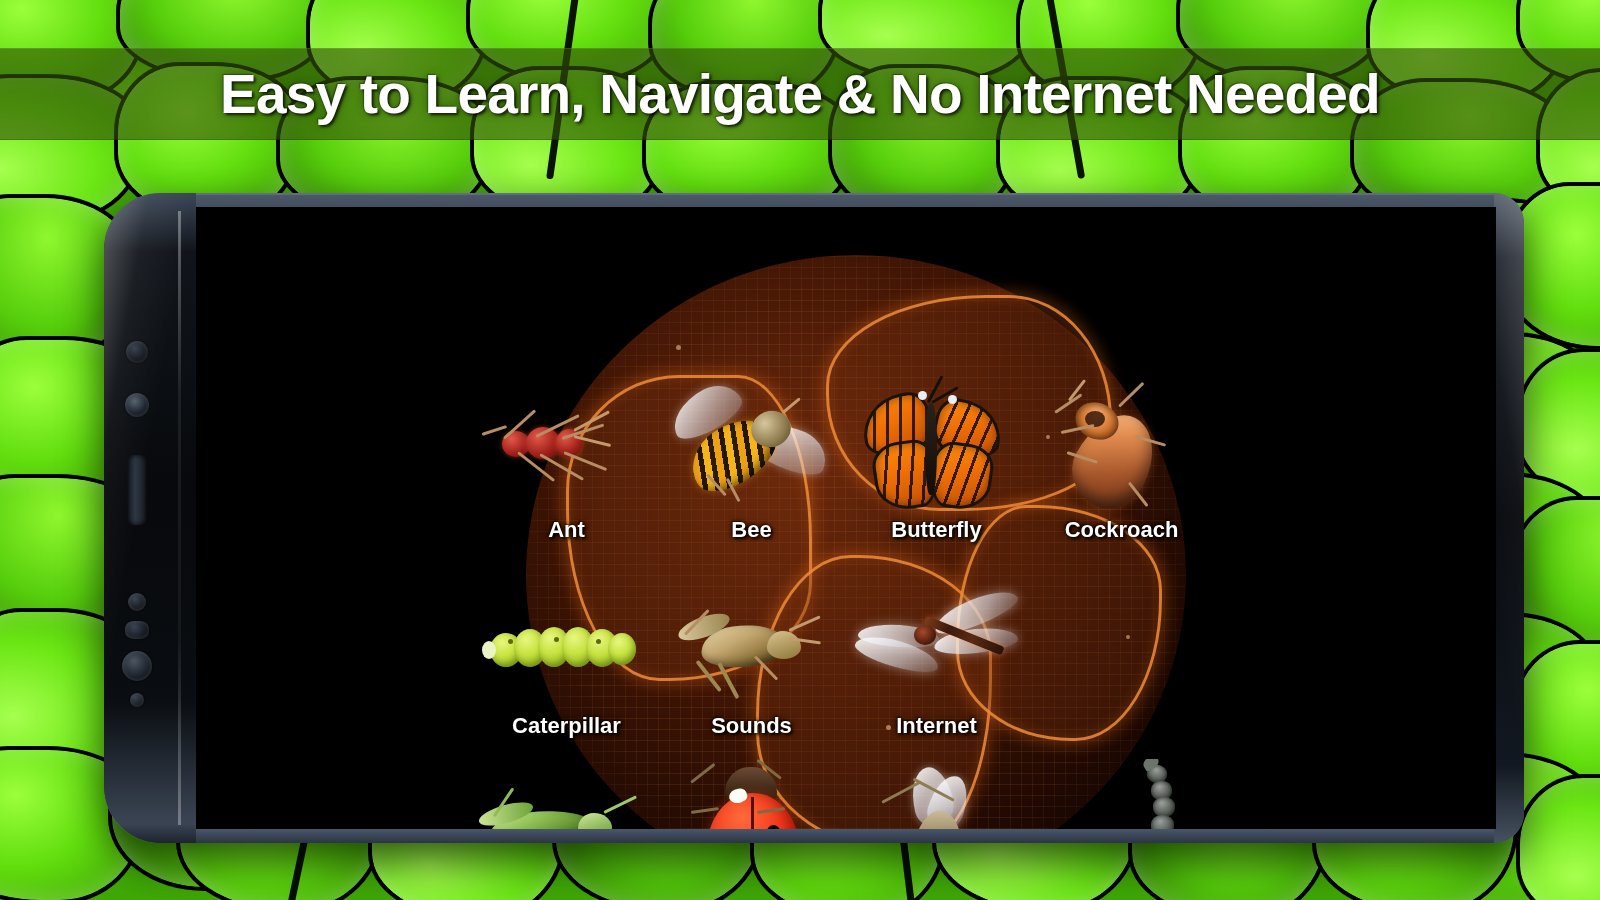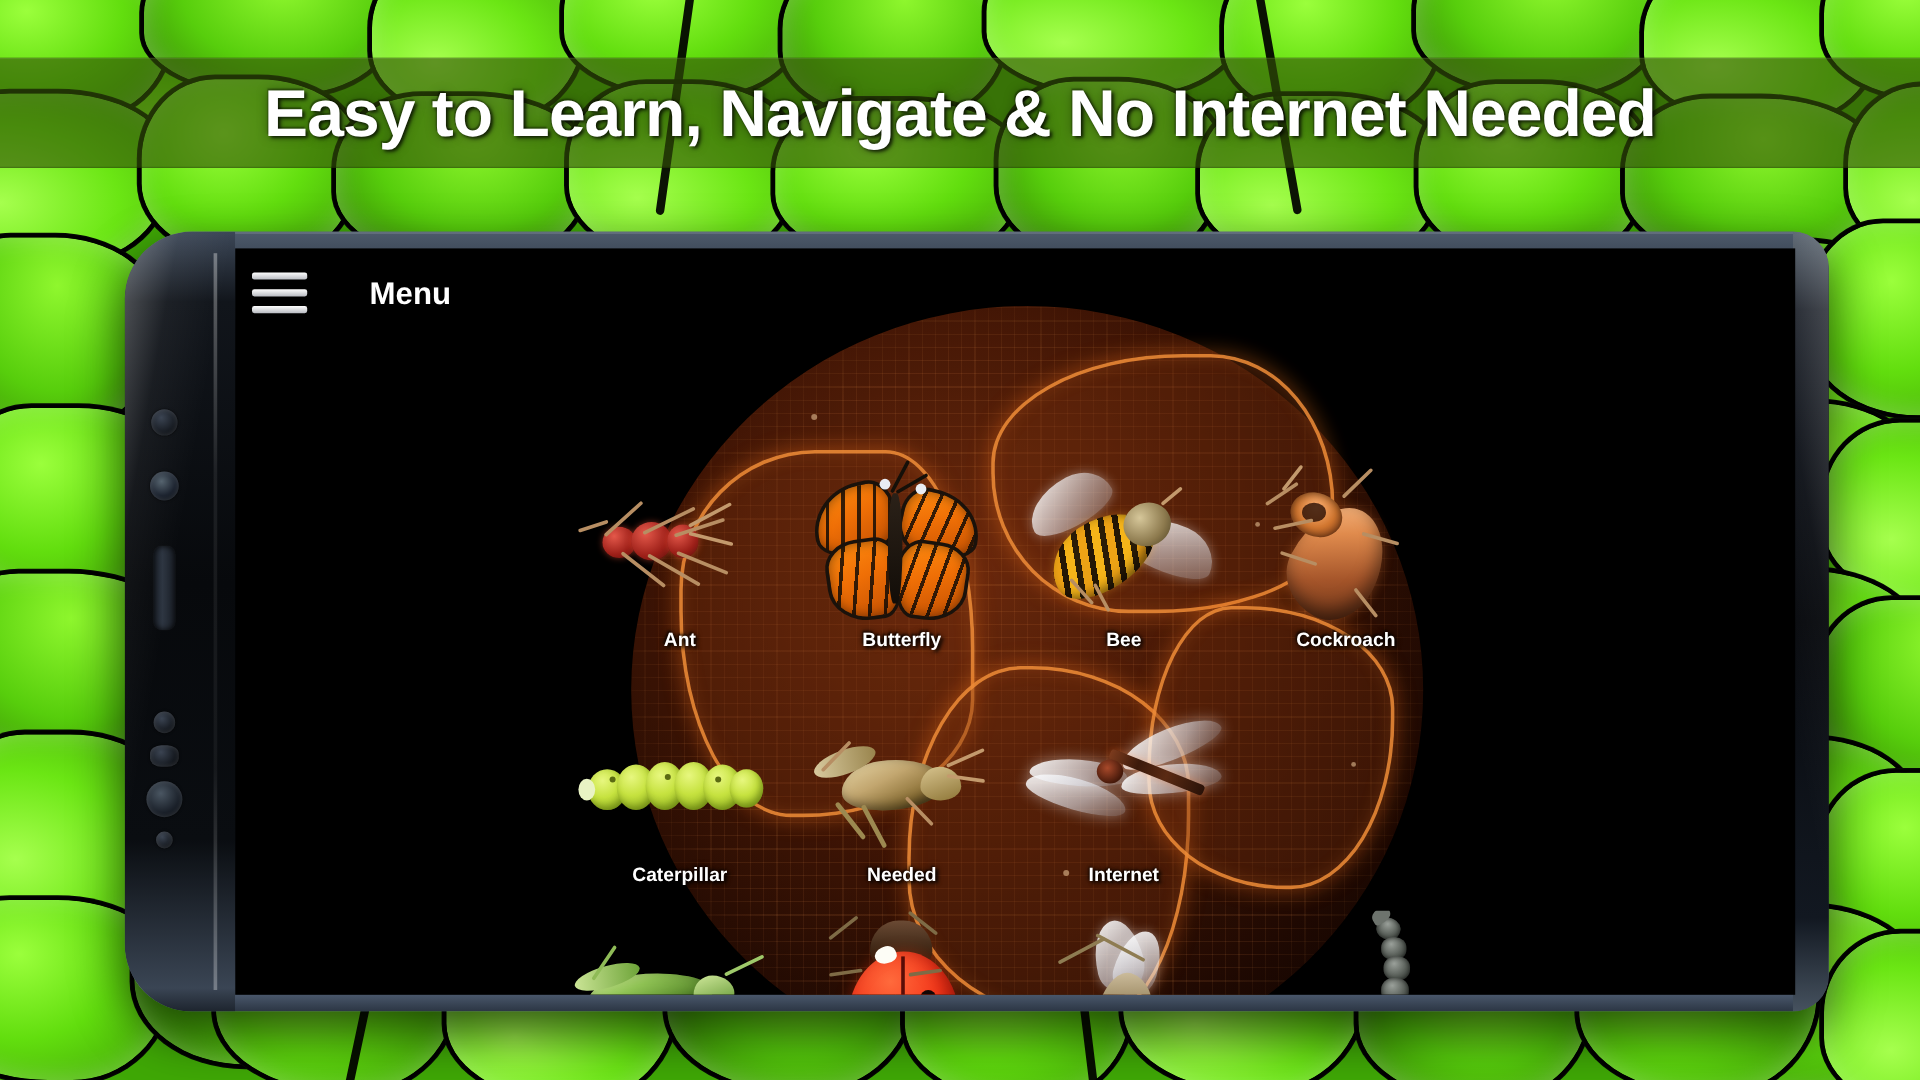--- a/index.html
+++ b/index.html
@@ -200,21 +200,21 @@
     height:168px;
     display:flex; flex-direction:column; align-items:center; justify-content:flex-end;
     cursor:pointer;
   }
   .art{
     position:relative;
     width:178px; height:124px;
     margin-bottom:4px;
   }
   .tile-label{
-    color:#fff; font-size:16px; font-weight:bold;
+    color:#fff; font-size:22px; font-weight:bold;
     text-shadow: 2px 2px 3px rgba(0,0,0,.95), -1px -1px 2px rgba(0,0,0,.7), 0 0 6px rgba(0,0,0,.8);
     white-space:nowrap;
   }
   
   .p{ position:absolute; }
 
   
   .ant-seg{ border-radius:50%; background:radial-gradient(circle at 35% 30%, #e4584a, #9c1f18 60%, #55100c 100%); box-shadow:0 0 5px rgba(255,90,60,.45);}
   .leg{ background:#b78e63; border-radius:3px; transform-origin:left center; height:3px;}
   .antenna{ background:#c39a6d; height:3px; border-radius:3px; transform-origin:left center;}
@@ -427,28 +427,20 @@
         <div class="continent" style="left:230px; top:300px; width:230px; height:290px; border-radius:40% 56% 34% 60% / 54% 34% 58% 40%;"></div>
         <div class="continent" style="left:300px; top:40px;  width:280px; height:210px; border-radius:56% 36% 52% 40% / 42% 58% 34% 54%;"></div>
         <div class="continent" style="left:430px; top:250px; width:200px; height:230px; border-radius:34% 60% 42% 56% / 58% 36% 60% 38%;"></div>
         <div class="speck" style="left:150px; top:90px;  width:5px; height:5px;"></div>
         <div class="speck" style="left:520px; top:180px; width:4px; height:4px;"></div>
         <div class="speck" style="left:360px; top:470px; width:5px; height:5px;"></div>
         <div class="speck" style="left:600px; top:380px; width:4px; height:4px;"></div>
         <div class="speck" style="left:240px; top:540px; width:4px; height:4px;"></div>
       </div>
 
-      <div id="topbar">
-        <div id="hamburger">
-          <i></i>
-          <i></i>
-          <i></i>
-        </div>
-        <div id="menu-label">Menu</div>
-      </div>
 
 
       <div id="grid">
 
         <div class="tile">
           <div class="art">
             <div class="p ant-seg" style="left:24px; top:42px; width:28px; height:26px;"></div>
             <div class="p ant-seg" style="left:48px; top:38px; width:34px; height:32px;"></div>
             <div class="p ant-seg" style="left:78px; top:40px; width:26px; height:28px;"></div>
             <div class="p leg" style="left:26px; top:48px; width:42px; transform:rotate(-42deg);"></div>
@@ -459,44 +451,44 @@
             <div class="p leg" style="left:86px; top:62px; width:46px; transform:rotate(22deg);"></div>
             <div class="p antenna" style="left:96px; top:40px; width:40px; transform:rotate(-28deg);"></div>
             <div class="p antenna" style="left:96px; top:46px; width:38px; transform:rotate(14deg);"></div>
             <div class="p leg" style="left:4px; top:44px; width:26px; transform:rotate(-18deg);"></div>
           </div>
           <div class="tile-label">Ant</div>
         </div>
 
         <div class="tile">
           <div class="art">
+            <div class="p wing" style="left:6px;  top:2px;  width:74px; height:40px; transform:rotate(-28deg);"></div>
+            <div class="p wing" style="left:86px; top:38px; width:80px; height:42px; transform:rotate(24deg);"></div>
+            <div class="p bee-abdomen" style="left:24px; top:36px; width:92px; height:58px; transform:rotate(-34deg);"></div>
+            <div class="p bee-thorax" style="left:88px; top:22px; width:40px; height:36px; transform:rotate(-20deg);"></div>
+            <div class="p leg" style="left:44px; top:84px; width:28px; transform:rotate(48deg);"></div>
+            <div class="p leg" style="left:64px; top:88px; width:26px; transform:rotate(62deg);"></div>
+            <div class="p antenna" style="left:120px; top:22px; width:22px; transform:rotate(-40deg);"></div>
+          </div>
+          <div class="tile-label">Bee</div>
+        </div>
+
+        <div class="tile">
+          <div class="art">
             <div class="p bfw" style="left:14px; top:6px;  width:64px; height:54px; border-radius:66% 30% 40% 50% / 72% 44% 48% 34%; transform:rotate(-12deg);"></div>
             <div class="p bfw" style="left:86px; top:12px; width:62px; height:50px; border-radius:30% 66% 50% 40% / 44% 72% 34% 48%; transform:rotate(12deg);"></div>
             <div class="p bfw" style="left:26px; top:52px; width:58px; height:62px; border-radius:50% 40% 36% 64% / 40% 48% 70% 50%; transform:rotate(-8deg);"></div>
             <div class="p bfw" style="left:82px; top:54px; width:56px; height:60px; border-radius:40% 50% 64% 36% / 48% 40% 50% 70%; transform:rotate(8deg);"></div>
             <div class="p bf-body" style="left:77px; top:14px; width:12px; height:92px;"></div>
             <div class="p antenna" style="left:80px; top:12px; width:30px; background:#151009; transform:rotate(-62deg);"></div>
             <div class="p antenna" style="left:84px; top:12px; width:30px; background:#151009; transform:rotate(-30deg);"></div>
             <div class="p" style="left:70px; top:2px; width:9px; height:9px; background:#e9edf4; border-radius:50%;"></div>
             <div class="p" style="left:100px; top:6px; width:9px; height:9px; background:#e9edf4; border-radius:50%;"></div>
           </div>
           <div class="tile-label">Butterfly</div>
-        </div>
-
-        <div class="tile">
-          <div class="art">
-            <div class="p wing" style="left:6px;  top:2px;  width:74px; height:40px; transform:rotate(-28deg);"></div>
-            <div class="p wing" style="left:86px; top:38px; width:80px; height:42px; transform:rotate(24deg);"></div>
-            <div class="p bee-abdomen" style="left:24px; top:36px; width:92px; height:58px; transform:rotate(-34deg);"></div>
-            <div class="p bee-thorax" style="left:88px; top:22px; width:40px; height:36px; transform:rotate(-20deg);"></div>
-            <div class="p leg" style="left:44px; top:84px; width:28px; transform:rotate(48deg);"></div>
-            <div class="p leg" style="left:64px; top:88px; width:26px; transform:rotate(62deg);"></div>
-            <div class="p antenna" style="left:120px; top:22px; width:22px; transform:rotate(-40deg);"></div>
-          </div>
-          <div class="tile-label">Bee</div>
         </div>
 
         <div class="tile">
           <div class="art">
             <div class="p roach-body" style="left:44px; top:24px; width:74px; height:96px; transform:rotate(28deg);"></div>
             <div class="p roach-pronotum" style="left:42px; top:14px; width:44px; height:36px; transform:rotate(22deg);"></div>
             <div class="p" style="left:52px; top:22px; width:20px; height:16px; background:rgba(40,14,4,.8); border-radius:50%;"></div>
             <div class="p leg" style="left:22px; top:22px; width:32px; transform:rotate(-34deg);"></div>
             <div class="p leg" style="left:28px; top:42px; width:34px; transform:rotate(-12deg);"></div>
             <div class="p leg" style="left:34px; top:62px; width:32px; transform:rotate(18deg);"></div>
@@ -529,21 +521,21 @@
             <div class="p crk-body" style="left:38px; top:40px; width:86px; height:42px; transform:rotate(-8deg);"></div>
             <div class="p" style="left:104px; top:46px; width:34px; height:28px; background:linear-gradient(160deg,#d8c48f,#8e7637); border-radius:46% 54% 50% 50% / 60% 58% 42% 40%;"></div>
             <div class="p" style="left:14px; top:32px; width:54px; height:20px; background:linear-gradient(100deg,#d9cba0,#97824a); border-radius:50%; transform:rotate(-20deg);"></div>
             <div class="p leg" style="left:34px; top:74px; width:38px; background:#9c8950; height:4px; transform:rotate(52deg);"></div>
             <div class="p leg" style="left:56px; top:76px; width:40px; background:#9c8950; height:4px; transform:rotate(62deg);"></div>
             <div class="p leg" style="left:22px; top:48px; width:34px; transform:rotate(-46deg);"></div>
             <div class="p leg" style="left:92px; top:70px; width:32px; transform:rotate(46deg);"></div>
             <div class="p antenna" style="left:126px; top:44px; width:34px; transform:rotate(-24deg);"></div>
             <div class="p antenna" style="left:126px; top:52px; width:32px; transform:rotate(8deg);"></div>
           </div>
-          <div class="tile-label">Needed</div>
+          <div class="tile-label">Sounds</div>
         </div>
 
         <div class="tile">
           <div class="art">
             <div class="p dfw" style="left:6px;  top:56px; width:86px; height:26px; transform:rotate(16deg);"></div>
             <div class="p dfw" style="left:84px; top:14px; width:88px; height:26px; transform:rotate(-22deg);"></div>
             <div class="p dfw" style="left:10px; top:40px; width:82px; height:22px; transform:rotate(4deg);"></div>
             <div class="p dfw" style="left:86px; top:44px; width:84px; height:24px; transform:rotate(-6deg);"></div>
             <div class="p df-body" style="left:74px; top:46px; width:84px; height:9px; transform:rotate(22deg);"></div>
             <div class="p" style="left:66px; top:40px; width:22px; height:20px; background:radial-gradient(circle at 40% 35%,#a8492a,#46190a 70%); border-radius:50%;"></div>

